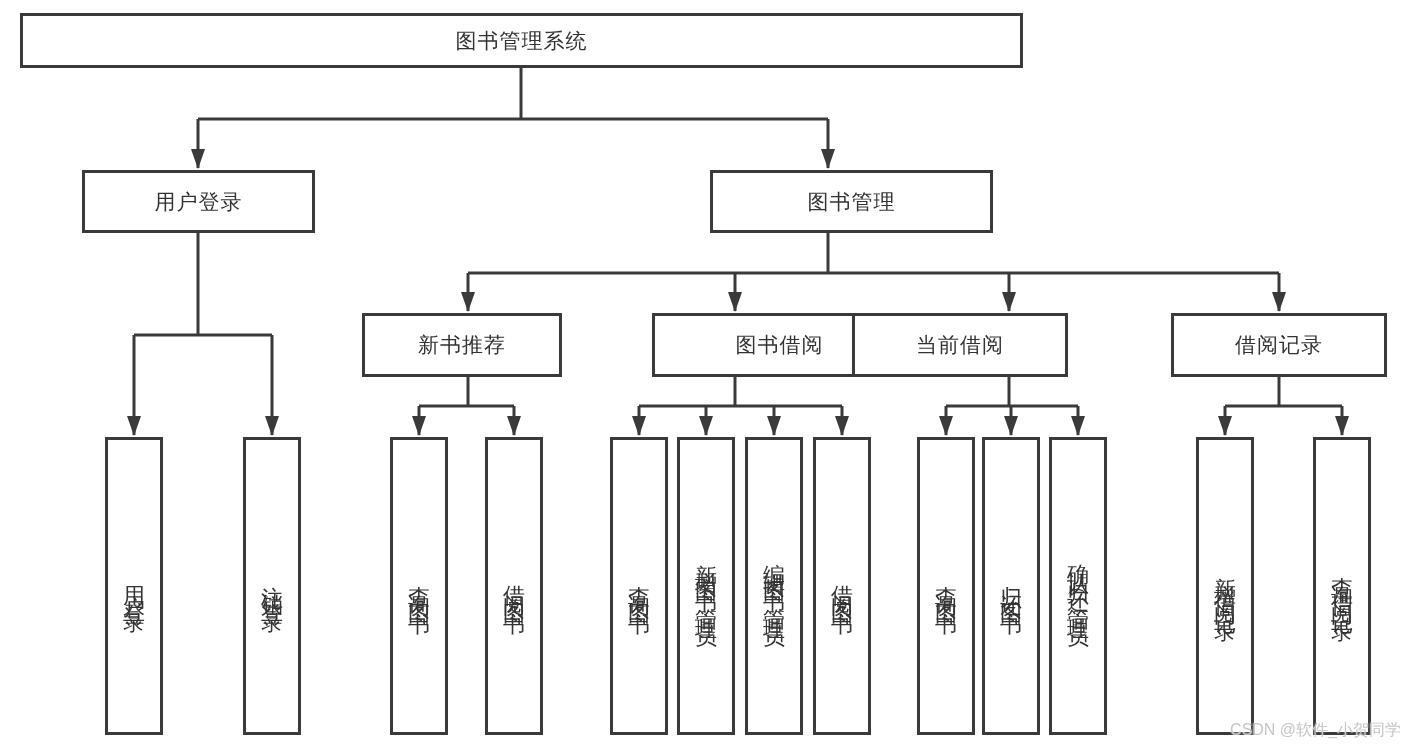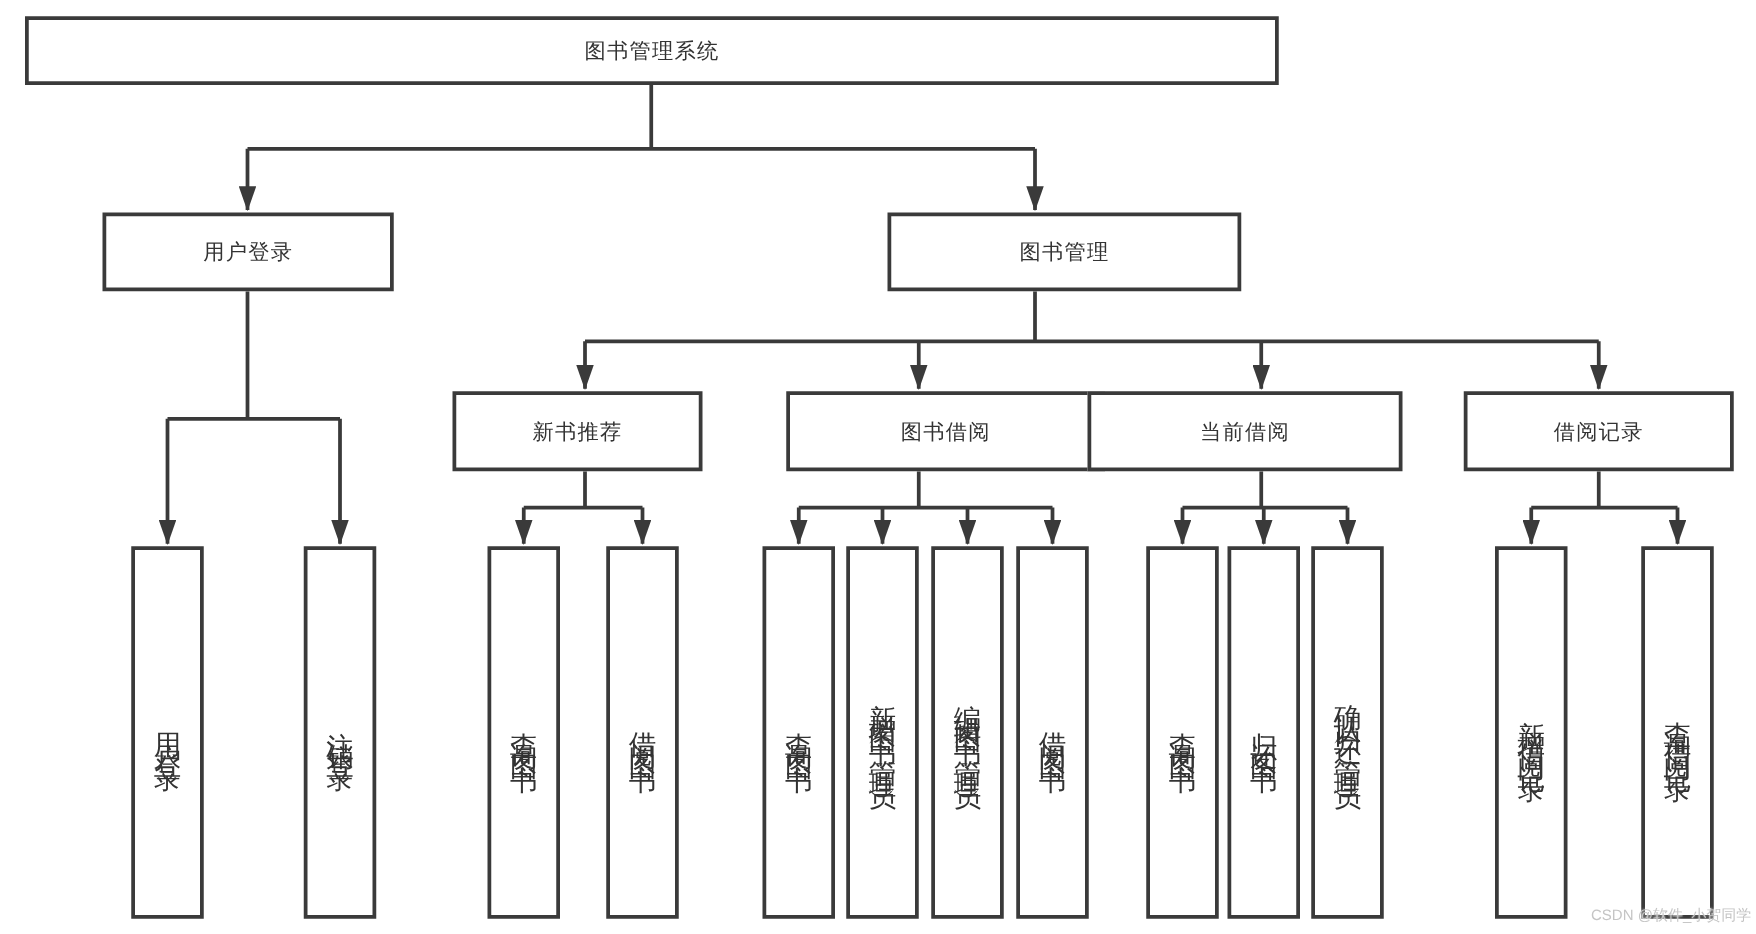--- a/index.html
+++ b/index.html
@@ -22,40 +22,40 @@
   .wires path{stroke:var(--line);stroke-width:3;fill:none;}
   .box{
     position:absolute;
     box-sizing:border-box;
     border:3px solid var(--line);
     background:#ffffff;
     display:flex;align-items:center;justify-content:center;
     color:var(--text);
   }
   .hlabel{
-    font-size:17px;
+    font-size:21px;
     letter-spacing:1px;
     white-space:nowrap;
   }
   .root{left:20px;top:13px;width:1003px;height:55px;}
   .lvl2{top:170px;height:63px;}
   .lvl3{top:313px;height:64px;}
   .leaf{top:437px;width:58px;height:298px;}
   .vtext{
     writing-mode:vertical-rl;
     font-size:22px;
     line-height:1;
     letter-spacing:9px;
     color:var(--text);
     white-space:nowrap;
   }
   .watermark{
     position:absolute;
     right:4px;bottom:6px;
-    font-size:12px;
+    font-size:16px;
     color:var(--wm);
     text-shadow:0 0 2px #ffffff;
     white-space:nowrap;
     z-index:5;
   }
 </style>
 </head>
 <body>
 
 <div class="canvas">
@@ -115,24 +115,24 @@
   <div class="box lvl2" style="left:82px;width:233px">
     <span class="hlabel">用户登录</span>
   </div>
   <div class="box lvl2" style="left:710px;width:283px">
     <span class="hlabel">图书管理</span>
   </div>
 
   <div class="box lvl3" style="left:362px;width:200px">
     <span class="hlabel">新书推荐</span>
   </div>
-  <div class="box lvl3" style="left:629px;width:255px">
+  <div class="box lvl3" style="left:652px;width:255px">
     <span class="hlabel">图书借阅</span>
   </div>
-  <div class="box lvl3" style="left:870px;width:252px">
+  <div class="box lvl3" style="left:852px;width:216px">
     <span class="hlabel">当前借阅</span>
   </div>
   <div class="box lvl3" style="left:1171px;width:216px">
     <span class="hlabel">借阅记录</span>
   </div>
 
   <div class="box leaf" style="left:105px">
     <span class="vtext">用户登录</span>
   </div>
   <div class="box leaf" style="left:243px">

